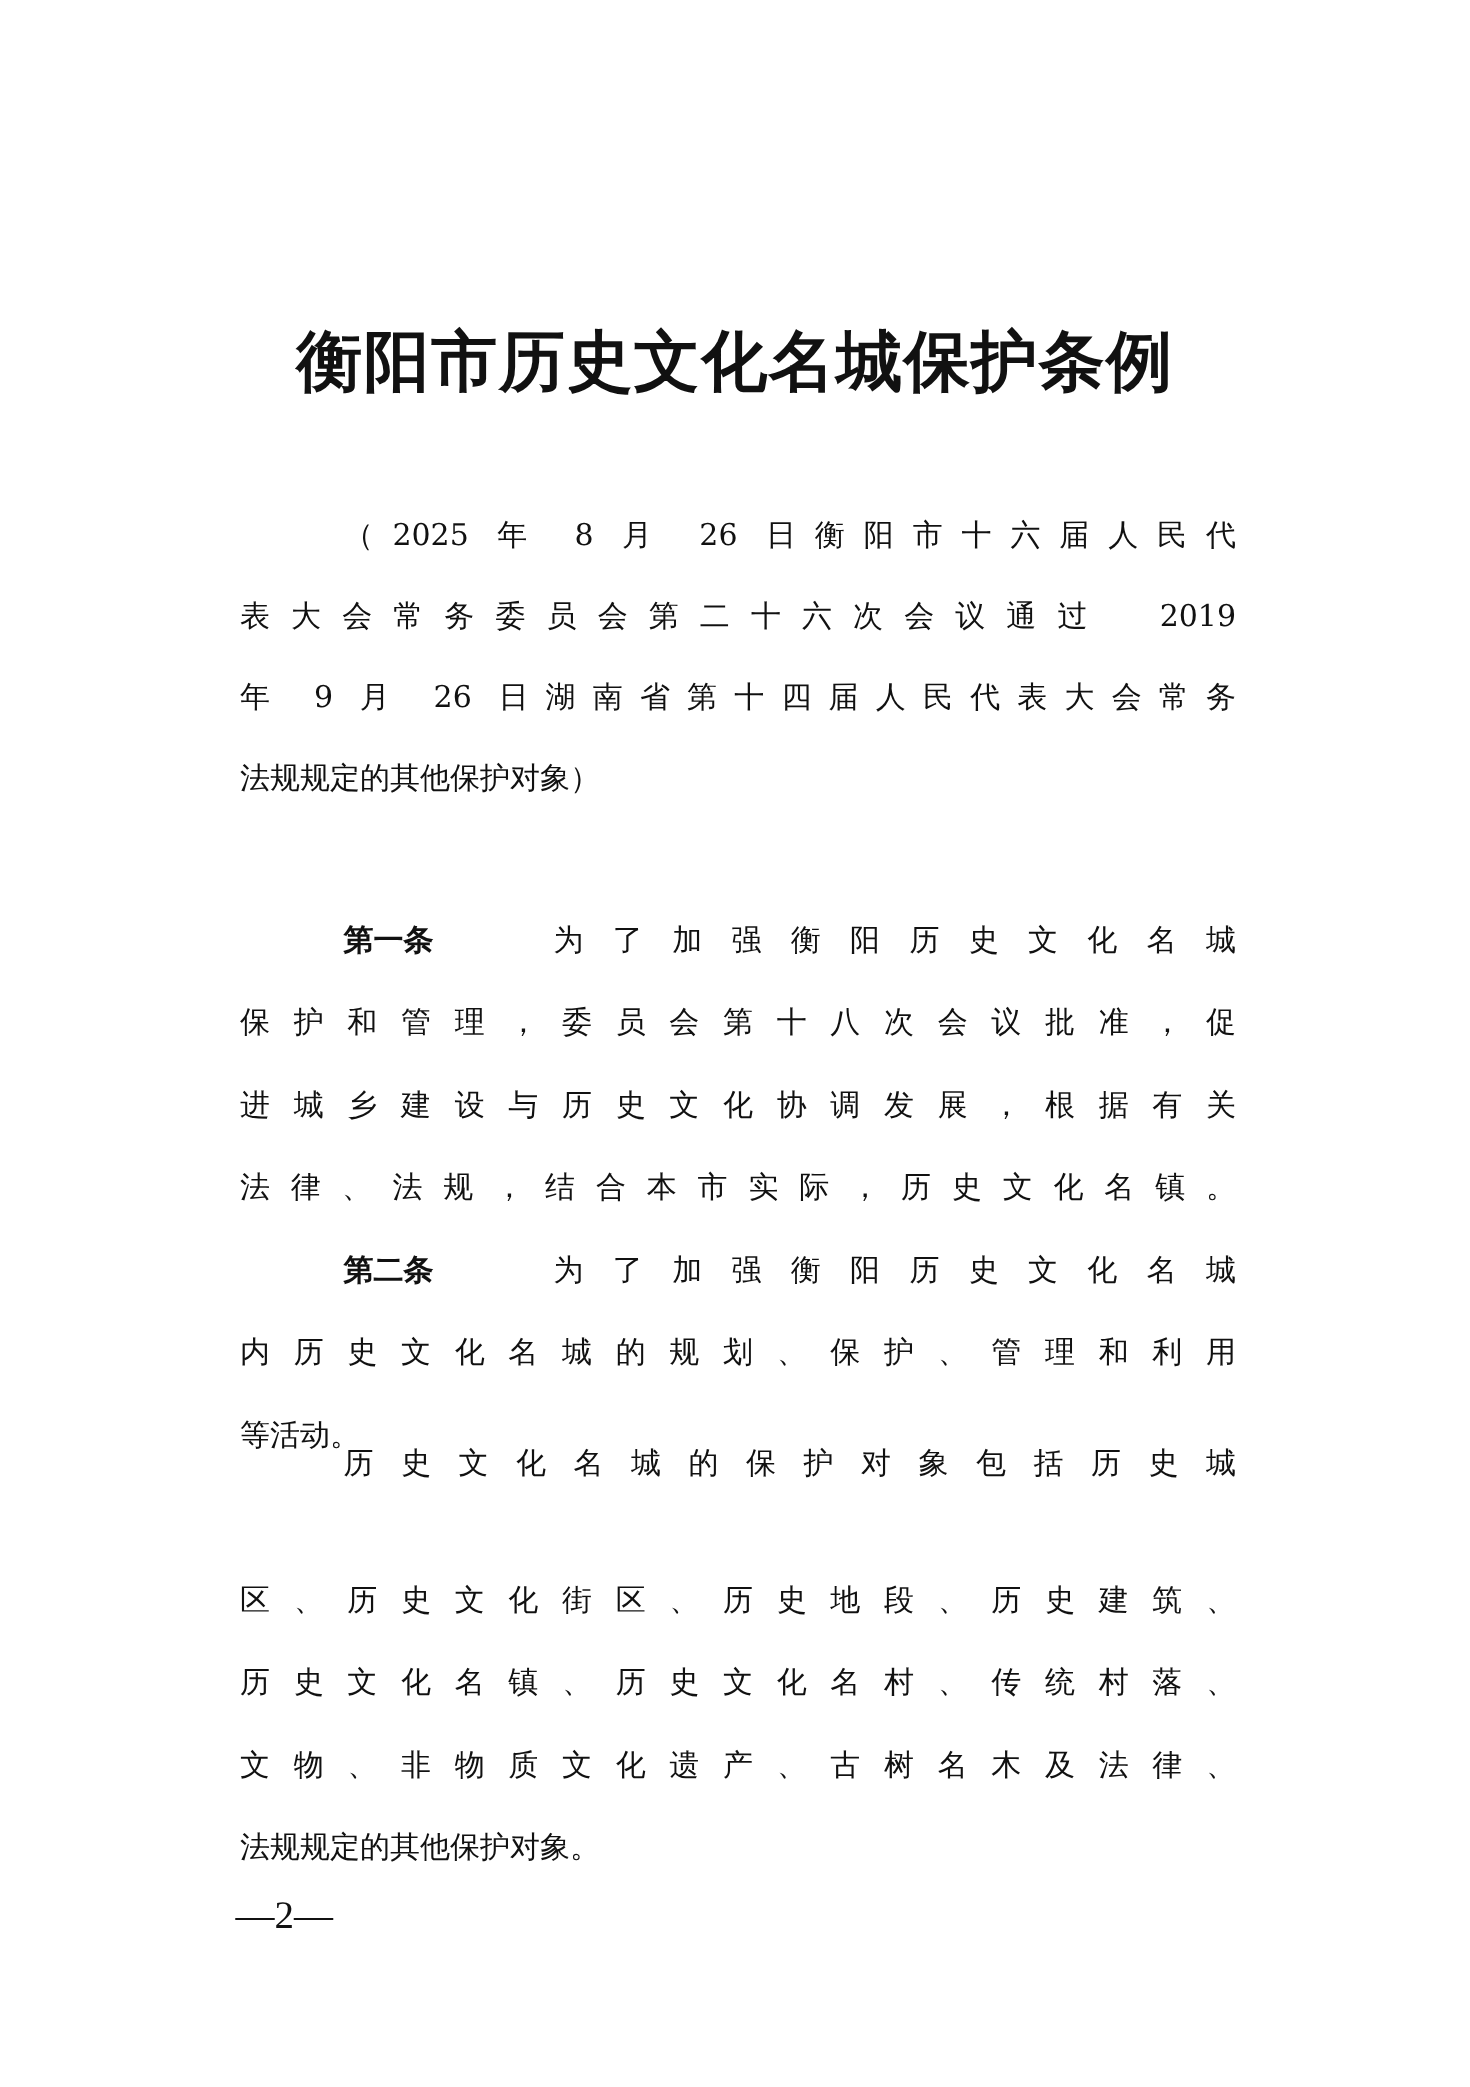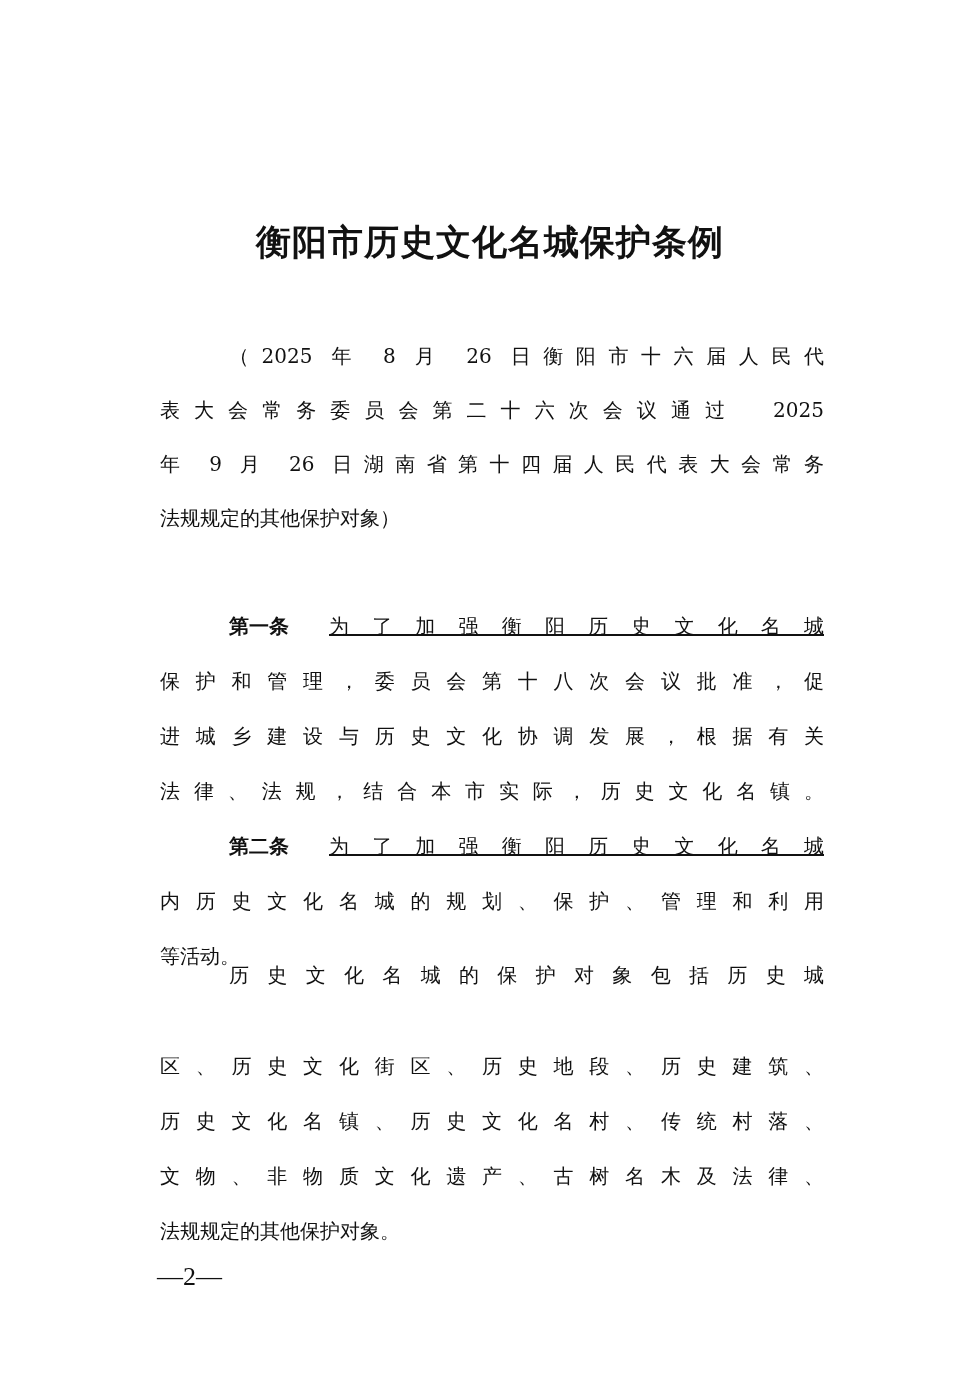--- a/index.html
+++ b/index.html
@@ -1,38 +1,38 @@
 <!DOCTYPE html>
 <html><head>
   <meta charset="utf-8">
   <style>
     html, body { margin: 0; padding: 0; background: #ffffff; }
     body { width: 980px; height: 1391px; position: relative; overflow: hidden;
       font-family: "DejaVu Serif", "Liberation Serif", serif; color: #111; }
     .title { position: absolute; top: 212px; left: 0; width: 980px; text-align: center;
-      font-size: 35px; font-weight: bold; letter-spacing: 1px; line-height: 60px; }
+      font-size: 44px; font-weight: bold; letter-spacing: 1px; line-height: 60px; }
     .line { position: absolute; left: 160px; width: 664px; font-size: 20px; line-height: 44px;
       white-space: nowrap; text-align: justify; text-align-last: justify; }
     .indent { left: 229px; width: 595px; }
     .noj { text-align-last: left; }
     .bold { font-family: "DejaVu Sans", "Liberation Sans", sans-serif; font-weight: bold; }
-    .art { display: flex; justify-content: space-between; }
+    .art { display: flex; justify-content: space-between; gap: 40px; }
     .art .head { margin-right: 40px; }
-    .art .rest { flex: 1; text-align: justify; text-align-last: justify; text-decoration: underline; }
+    .art .rest { flex: 1; text-align: justify; text-align-last: justify; }
     .pageno { position: absolute; top: 1262px; left: 157px; font-size: 26px; line-height: 30px;
       font-family: "Liberation Serif", serif; }
   </style>
 </head>
 <body>
 
 <div>
   <div class="title">衡阳市历史文化名城保护条例</div>
 
   <div class="line indent" style="top:334px">（2025 年 8 月 26 日衡阳市十六届人民代</div>
-  <div class="line" style="top:388px">表大会常务委员会第二十六次会议通过　2025</div>
+  <div class="line" style="top:388px">表大会常务委员会第二十六次会议通过　2019</div>
   <div class="line" style="top:442px">年 9 月 26 日湖南省第十四届人民代表大会常务</div>
   <div class="line noj" style="top:496px">法规规定的其他保护对象）</div>
 
   <div class="line indent art" style="top:604px">
     <span class="head bold">第一条</span>
     <span class="rest">为了加强衡阳历史文化名城</span>
   </div>
   <div class="line" style="top:659px">保护和管理，委员会第十八次会议批准，促</div>
   <div class="line" style="top:714px">进城乡建设与历史文化协调发展，根据有关</div>
   <div class="line" style="top:769px">法律、法规，结合本市实际，历史文化名镇。</div>

